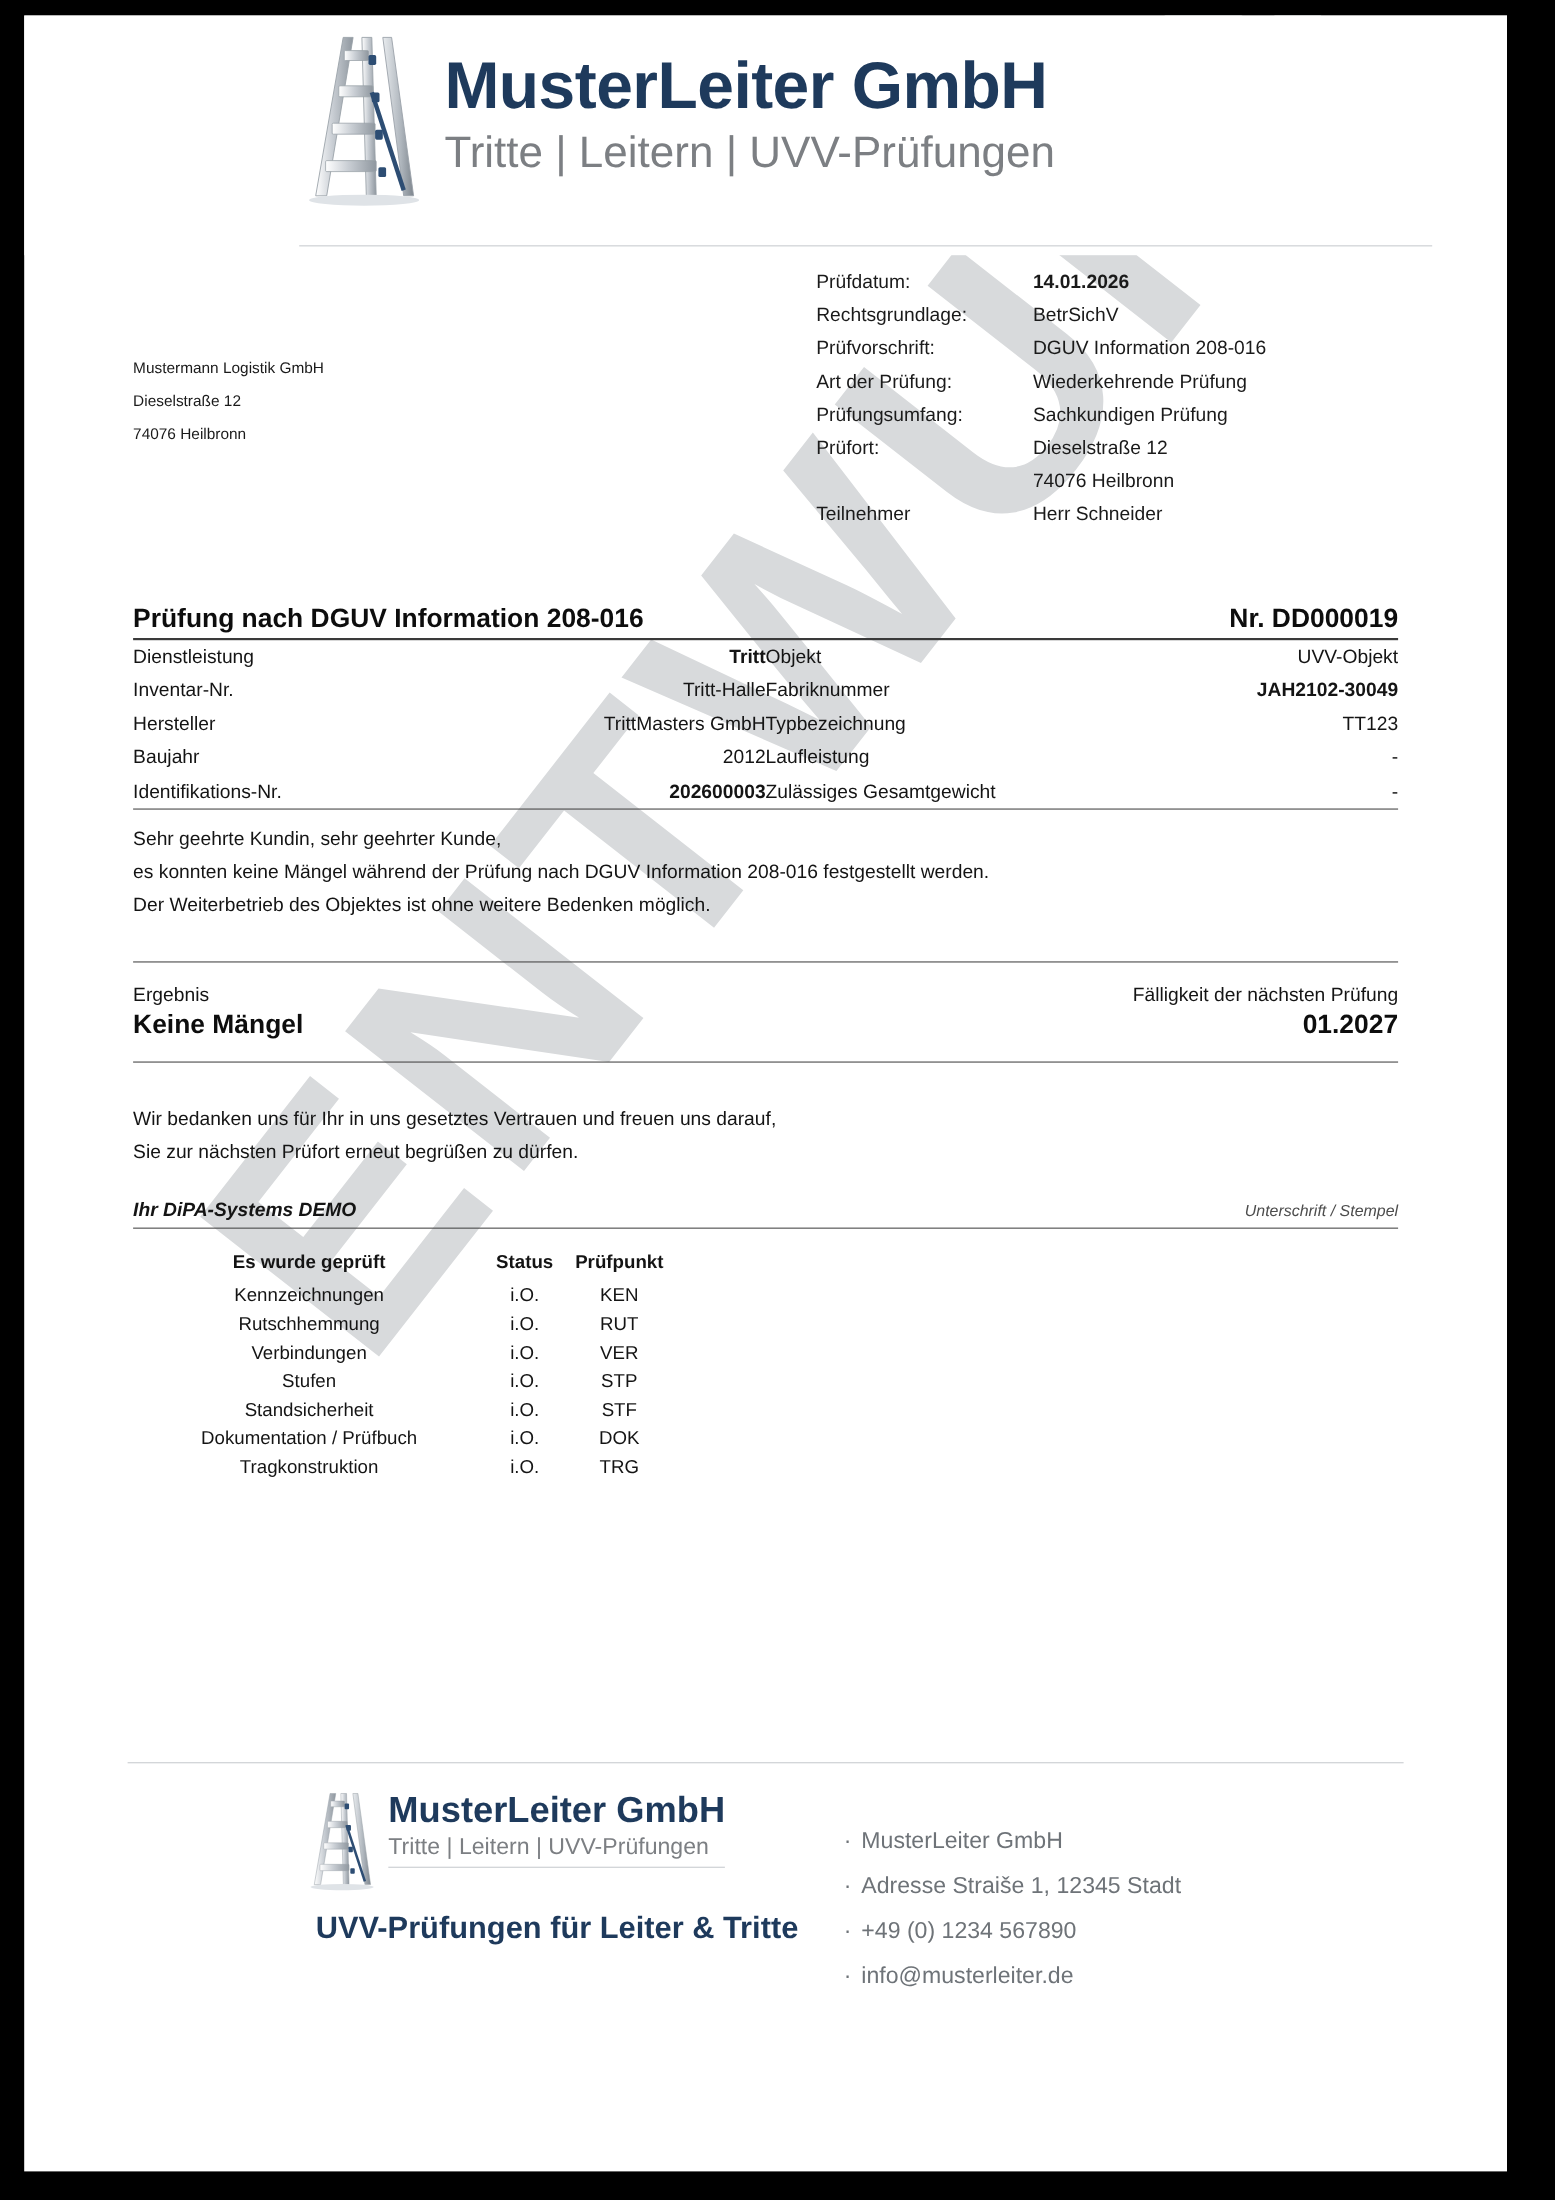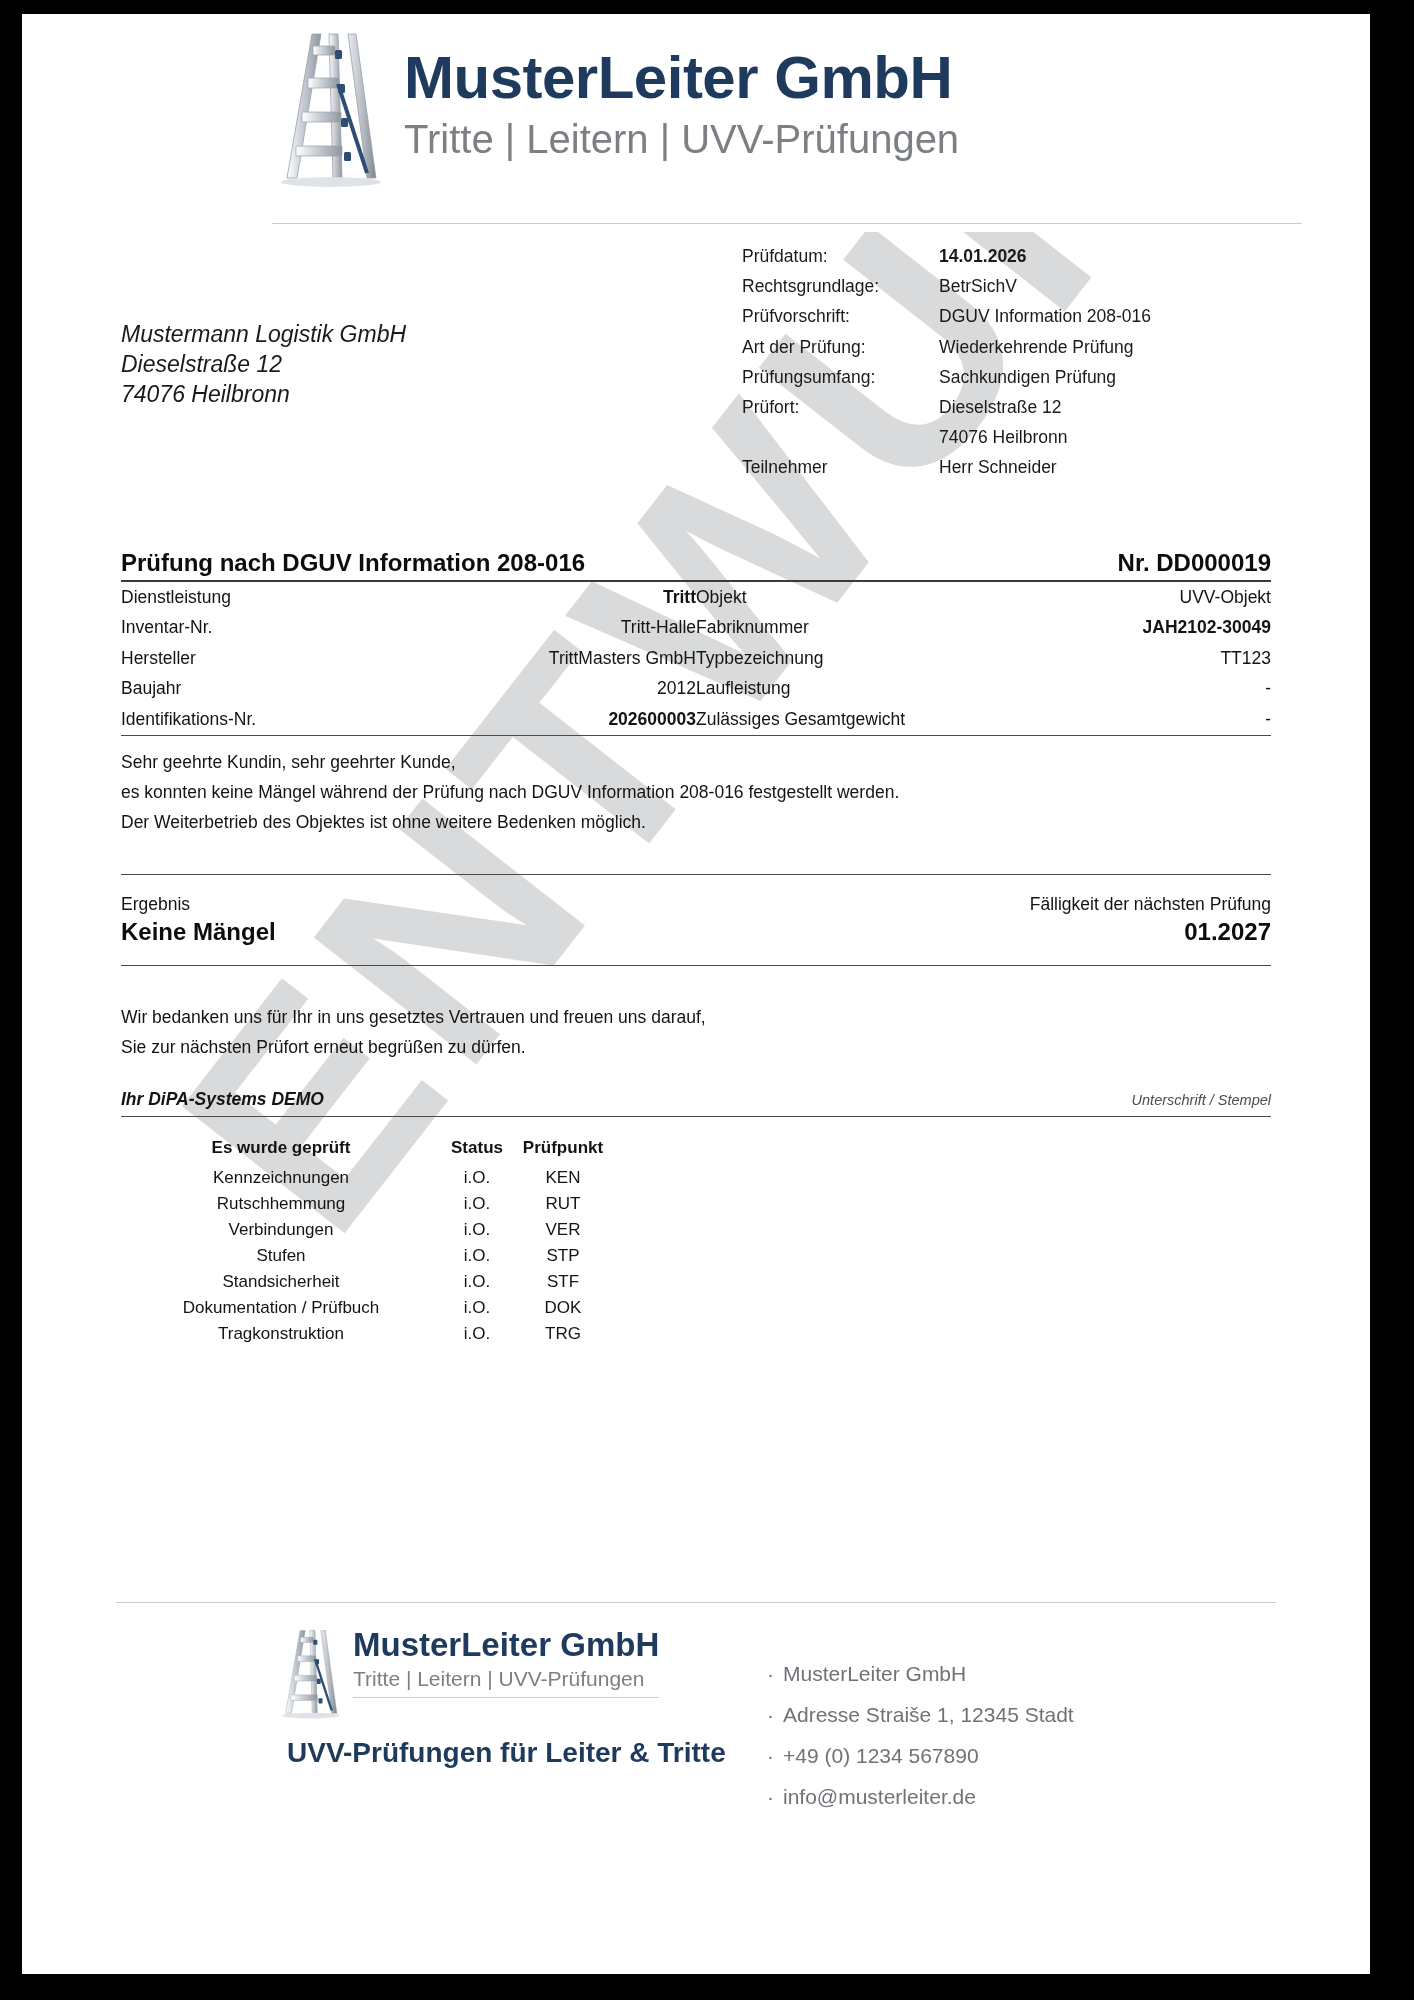--- a/index.html
+++ b/index.html
@@ -111,24 +111,23 @@
   #meta .m-label { width: 197px; flex: none; }
   #meta .m-value { flex: 1; }
   #meta .m-value.bold { font-weight: bold; }
 
   
   #recipient {
     position: absolute;
     left: 99px;
     top: 305px;
     z-index: 12;
-    font-size: 23px;
+    font-size: 14px;
     color: #1a1a1a;
     line-height: 30.2px;
-    font-style: italic;
   }
 
   
   #main {
     position: absolute;
     left: 99px;
     top: 535px;
     width: 1150px;
     z-index: 12;
   }

